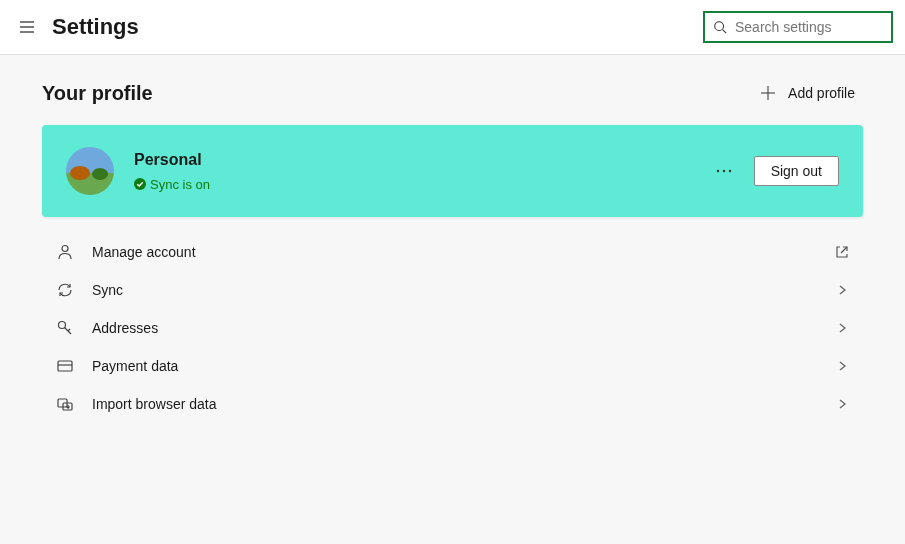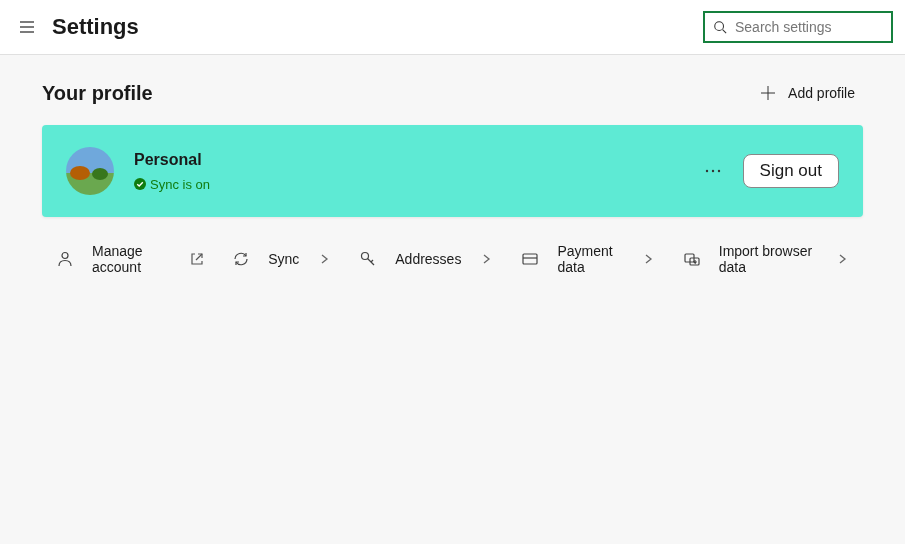--- a/index.html
+++ b/index.html
@@ -151,28 +151,28 @@
       color: #333;
     }
     .more-btn svg {
       width: 16px;
       height: 4px;
     }
     .signout-btn {
       border: 1px solid #888;
       background: #fff;
       padding: 6px 16px;
-      font-size: 17px;
-      color: #1a1a1a;
-      cursor: pointer;
-      border-radius: 8px;
+      font-size: 14px;
+      color: #1a1a1a;
+      cursor: pointer;
+      border-radius: 2px;
     }
     .menu-list {
       display: flex;
-      flex-direction: row;
+      flex-direction: column;
     }
     .menu-item {
       display: flex;
       align-items: center;
       padding: 10px 14px;
       gap: 18px;
       cursor: pointer;
       color: #1a1a1a;
     }
     .menu-icon {

